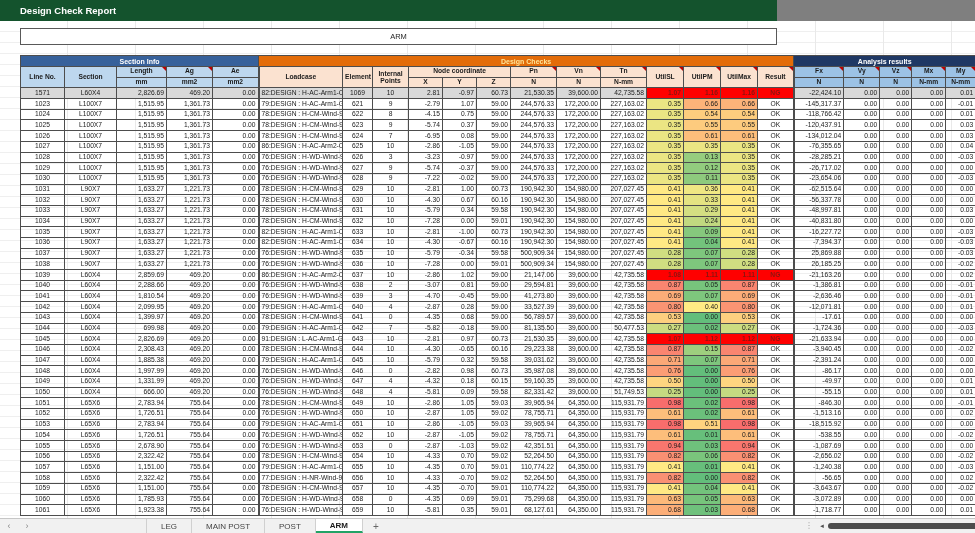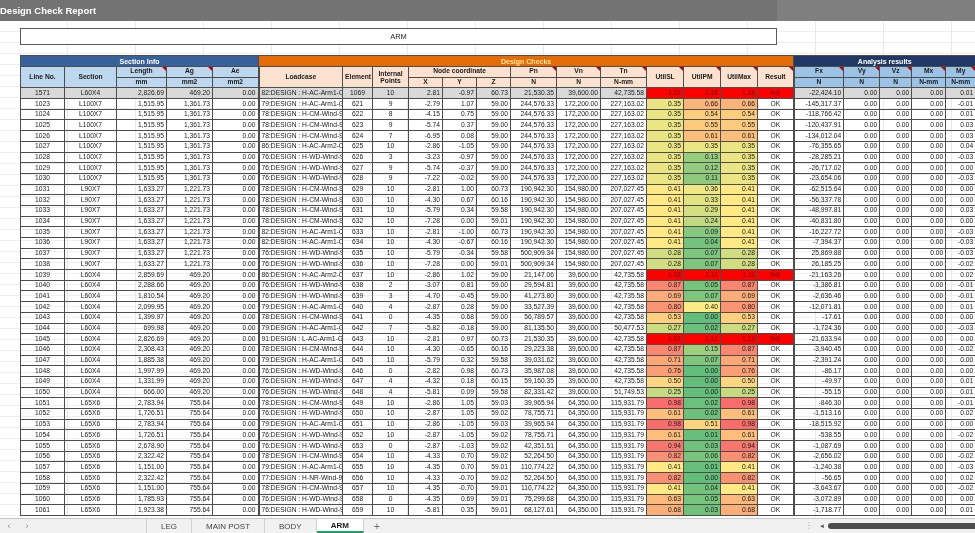--- a/index.html
+++ b/index.html
@@ -9,22 +9,22 @@
 
   
   #sheet-grid { position:absolute; left:0; top:21px; width:975px; height:497px;
     background-image:
       repeating-linear-gradient(to right, transparent 0, transparent 67px, #e9e9e9 67px, #e9e9e9 68px),
       repeating-linear-gradient(to bottom, transparent 0, transparent 10px, #efefef 10px, #efefef 11px);
   }
 
   
   #titlebar { position:absolute; left:0; top:0; width:908px; height:21px;
-    background:#737373; color:#fff; font-size:9.5px; font-weight:bold;
-    line-height:21px; padding-left:0; }
+    background:#14532d; color:#fff; font-size:9.5px; font-weight:bold;
+    line-height:21px; padding-left:20px; }
   #titlebar-ext { position:absolute; left:777px; top:0; width:198px; height:21px;
     background:#7f7f7f; }
 
   
   #component { position:absolute; left:20px; top:28px; width:757px; height:17px;
     border:1px solid #595959; background:#fff; display:flex; font-size:7.5px; color:#262626; }
   #component .c1 { width:207px; border-right:1px solid #595959; display:flex;
     align-items:center; justify-content:center; }
   #component .c2 { flex:1; display:flex; align-items:center; justify-content:center; }
 
@@ -1157,21 +1157,21 @@
       </table>
   </div>
 
   <div id="tabbar">
     <span class="navarrow">‹</span>
     <span class="navarrow">›</span>
     <span style="width:110px"></span>
     <span id="tabs-container" style="display:flex">
         <span class="tab">LEG</span>
         <span class="tab">MAIN POST</span>
-        <span class="tab">BODY</span>
+        <span class="tab">POST</span>
         <span class="tab active">ARM</span>
       </span>
     <span id="addtab">+</span>
   </div>
 
   <div id="hscroll">
     <span class="dots">⋮</span>
     <span class="larr">◄</span>
     <span class="thumb"></span>
   </div>

